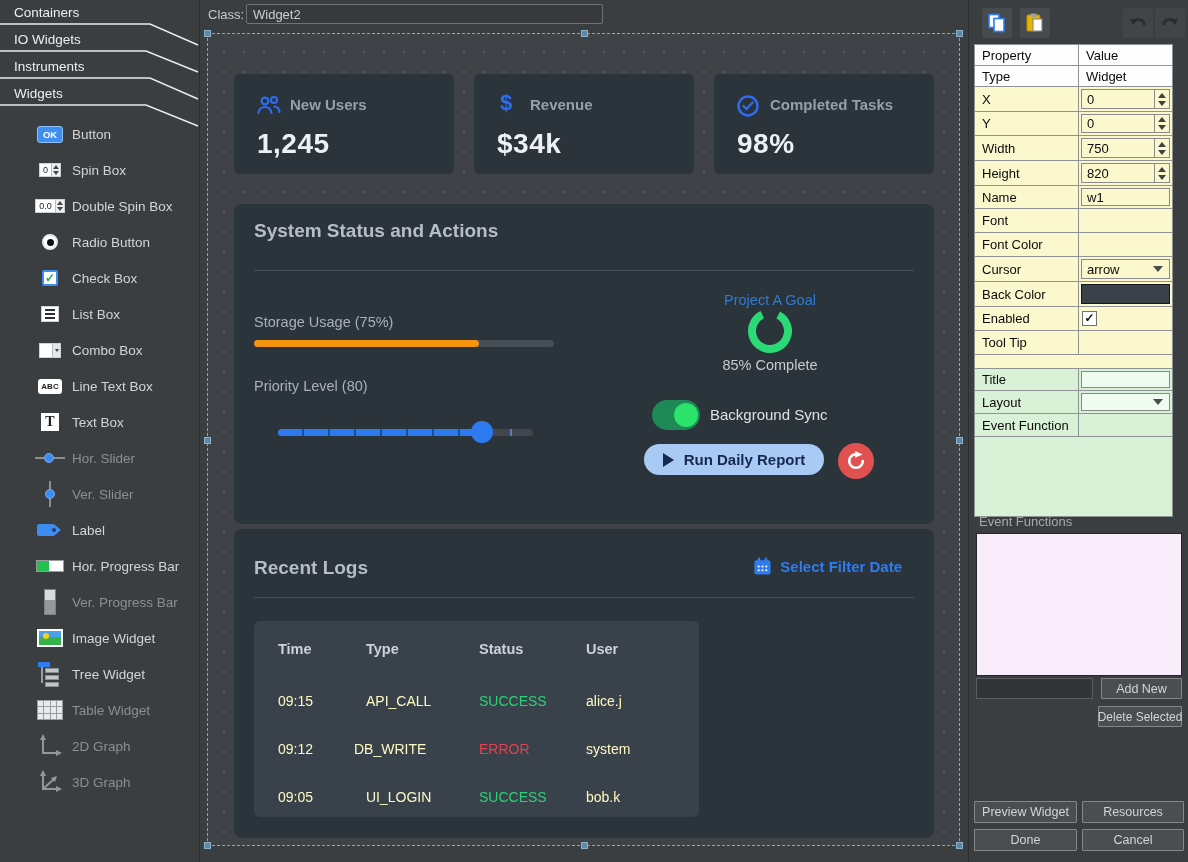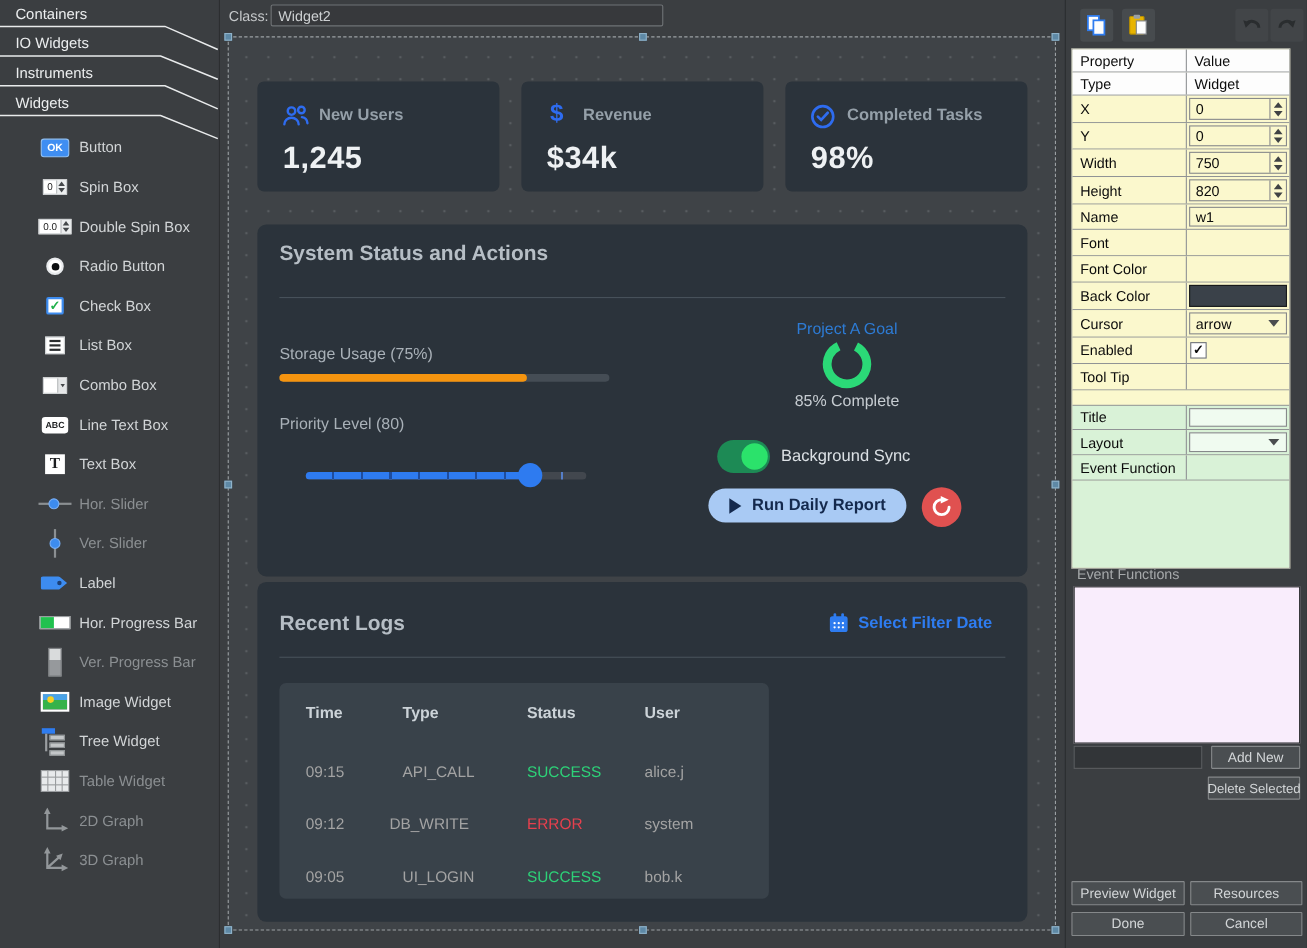--- a/index.html
+++ b/index.html
@@ -84,21 +84,21 @@
   .toggle{position:absolute;left:418px;top:196px;width:48px;height:30px;border-radius:15px;background:#1d8a55;}
   .toggle i{position:absolute;right:2px;top:3px;width:24px;height:24px;border-radius:50%;background:#2be26b;}
   .toggle-lb{position:absolute;left:476px;top:202px;font-size:15px;color:#dce1e5;}
   .run-btn{position:absolute;left:410px;top:240px;width:180px;height:31px;border-radius:16px;background:#a9caf4;display:flex;align-items:center;justify-content:center;gap:10px;cursor:default;}
   .run-btn .play{width:0;height:0;border-top:7px solid transparent;border-bottom:7px solid transparent;border-left:11px solid #14294d;}
   .run-btn .t{font-size:15px;font-weight:bold;color:#14294d;}
   .refresh-btn{position:absolute;left:604px;top:239px;width:36px;height:36px;border-radius:50%;background:#e05150;display:flex;align-items:center;justify-content:center;}
   .filter-link{position:absolute;right:32px;top:28px;display:flex;align-items:center;gap:8px;}
   .filter-link .t{font-size:15px;font-weight:bold;color:#2e7cf0;}
   .logtable{position:absolute;left:20px;top:92px;width:445px;height:196px;background:#39424a;border-radius:6px;}
-  .lt-cell{position:absolute;font-size:14px;color:#a3a3a3;white-space:nowrap;}
+  .lt-cell{position:absolute;font-size:14px;color:#fef9c3;white-space:nowrap;}
   .lt-head{font-size:14.5px;font-weight:bold;color:#ccd3d8;}
   .st-green{color:#2dd278;}
   .st-red{color:#e6404e;}
 
   
   .rpanel{position:absolute;left:968px;top:0;width:220px;height:862px;background:#3b3e41;border-left:1px solid #2c2e30;}
   .tbtn{position:absolute;top:8px;width:30px;height:30px;background:#474b4e;border-radius:3px;display:flex;align-items:center;justify-content:center;}
   .tbtn.dis{background:#424548;}
   .pgrid{position:absolute;left:5px;top:44px;width:199px;border:1px solid #909395;background:#fbf8cd;}
   .prow{display:flex;border-bottom:1px solid #909395;}
@@ -543,32 +543,32 @@
       </div>
       <div class="prow bg-y" style="height:24px">
         <div class="pname">Font</div>
         <div class="pval"></div>
       </div>
       <div class="prow bg-y" style="height:24px">
         <div class="pname">Font Color</div>
         <div class="pval"></div>
       </div>
       <div class="prow bg-y" style="height:25px">
-        <div class="pname">Back Color</div>
-        <div class="pval">
-            <span class="swatch"></span>
-          </div>
-      </div>
-      <div class="prow bg-y" style="height:25px">
         <div class="pname">Cursor</div>
         <div class="pval">
             <span class="ddfld">
               <span>arrow</span>
               <i class="tri-d"></i>
             </span>
+          </div>
+      </div>
+      <div class="prow bg-y" style="height:25px">
+        <div class="pname">Back Color</div>
+        <div class="pval">
+            <span class="swatch"></span>
           </div>
       </div>
       <div class="prow bg-y" style="height:24px">
         <div class="pname">Enabled</div>
         <div class="pval">
             <span class="chk">✓</span>
           </div>
       </div>
       <div class="prow bg-y" style="height:24px">
         <div class="pname">Tool Tip</div>

